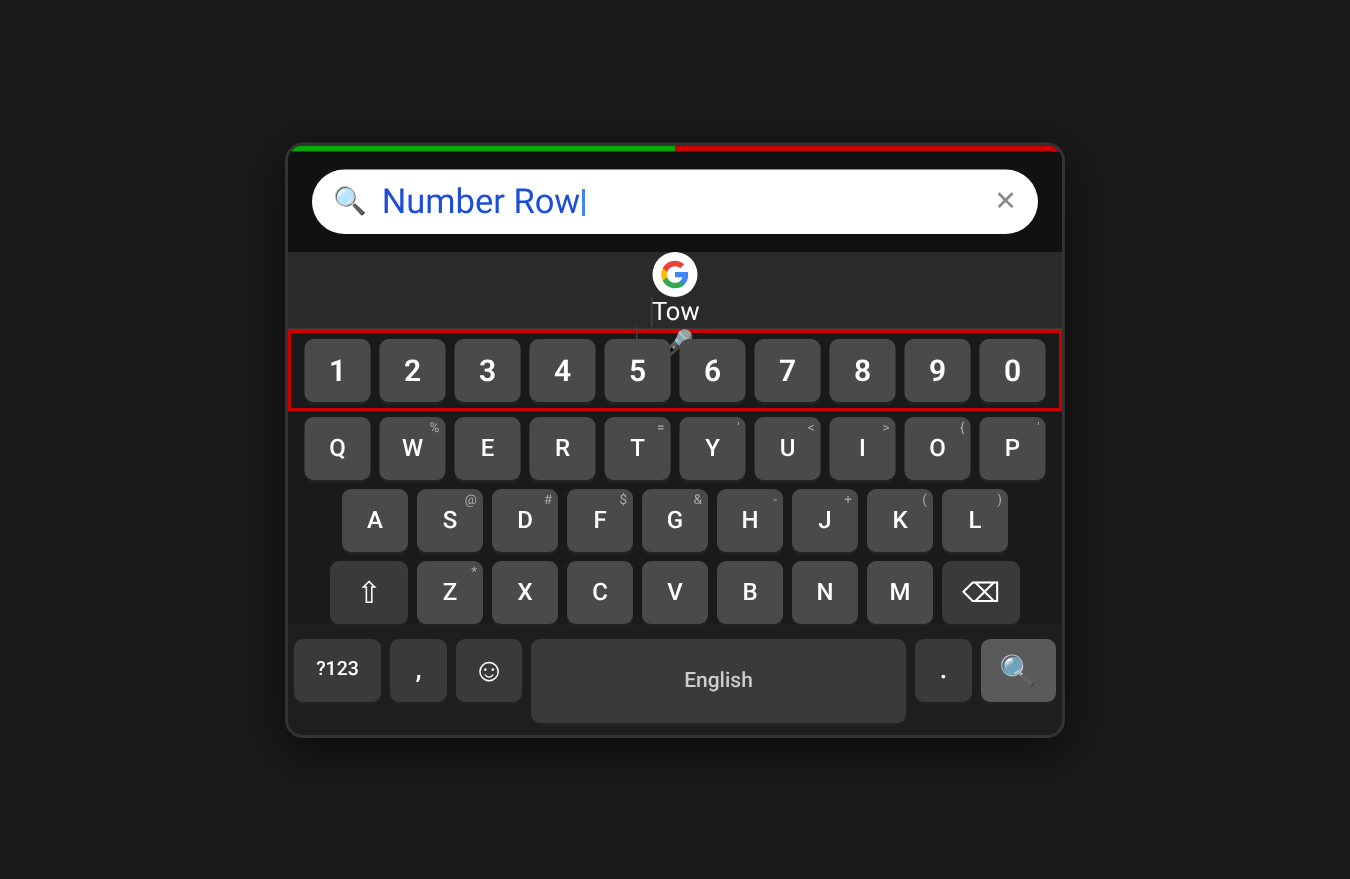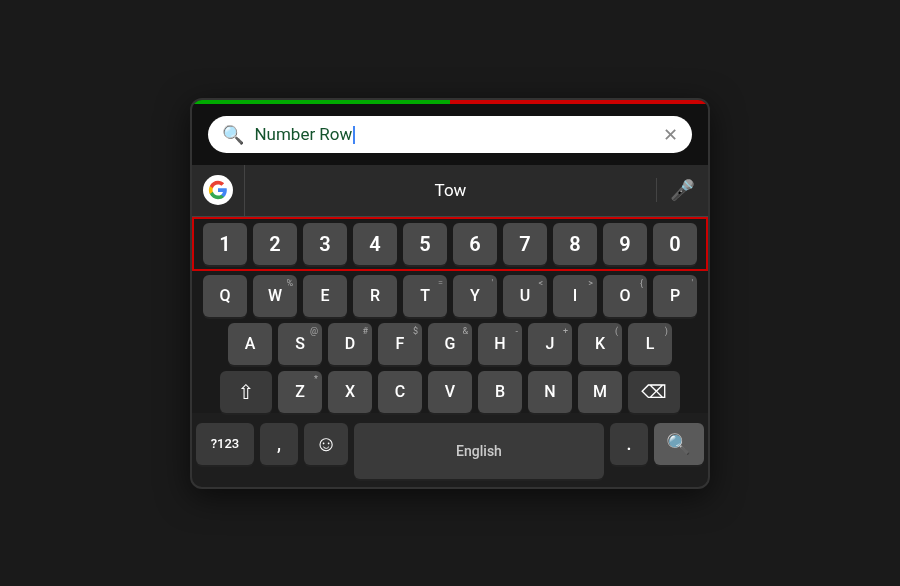--- a/index.html
+++ b/index.html
@@ -37,22 +37,22 @@
       padding: 8px 14px;
       gap: 10px;
     }
     .search-icon {
       color: #4285f4;
       font-size: 18px;
       flex-shrink: 0;
     }
     .search-input-text {
       flex: 1;
-      font-size: 17px;
-      color: #14532d;
+      font-size: 23px;
+      color: #1d4ed8;
       font-weight: 400;
     }
     .search-input-text .cursor {
       display: inline-block;
       width: 2px;
       height: 18px;
       background: #4285f4;
       vertical-align: middle;
       margin-left: 1px;
       animation: blink 1s step-end infinite;
@@ -63,20 +63,21 @@
       font-size: 18px;
       cursor: pointer;
     }
     
     .suggestions-row {
       background: #2a2a2a;
       display: flex;
       align-items: center;
       height: 52px;
       border-bottom: 1px solid #444;
+      flex-direction: column;
     }
     .google-g {
       width: 52px;
       display: flex;
       justify-content: center;
       align-items: center;
       flex-shrink: 0;
     }
     .g-circle {
       width: 30px;

